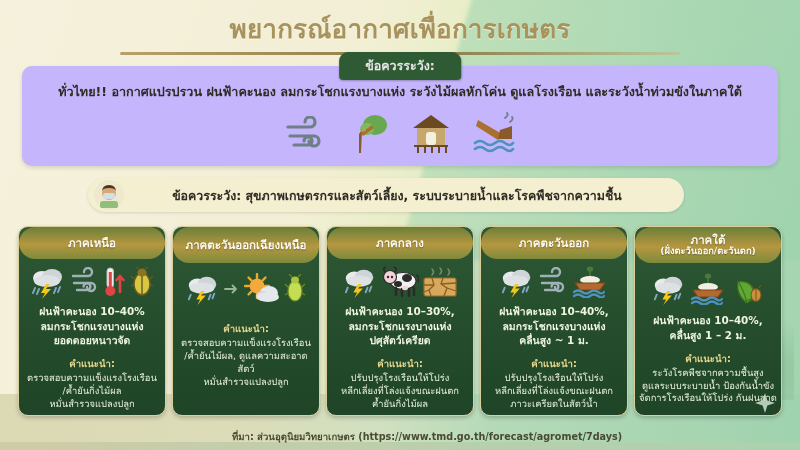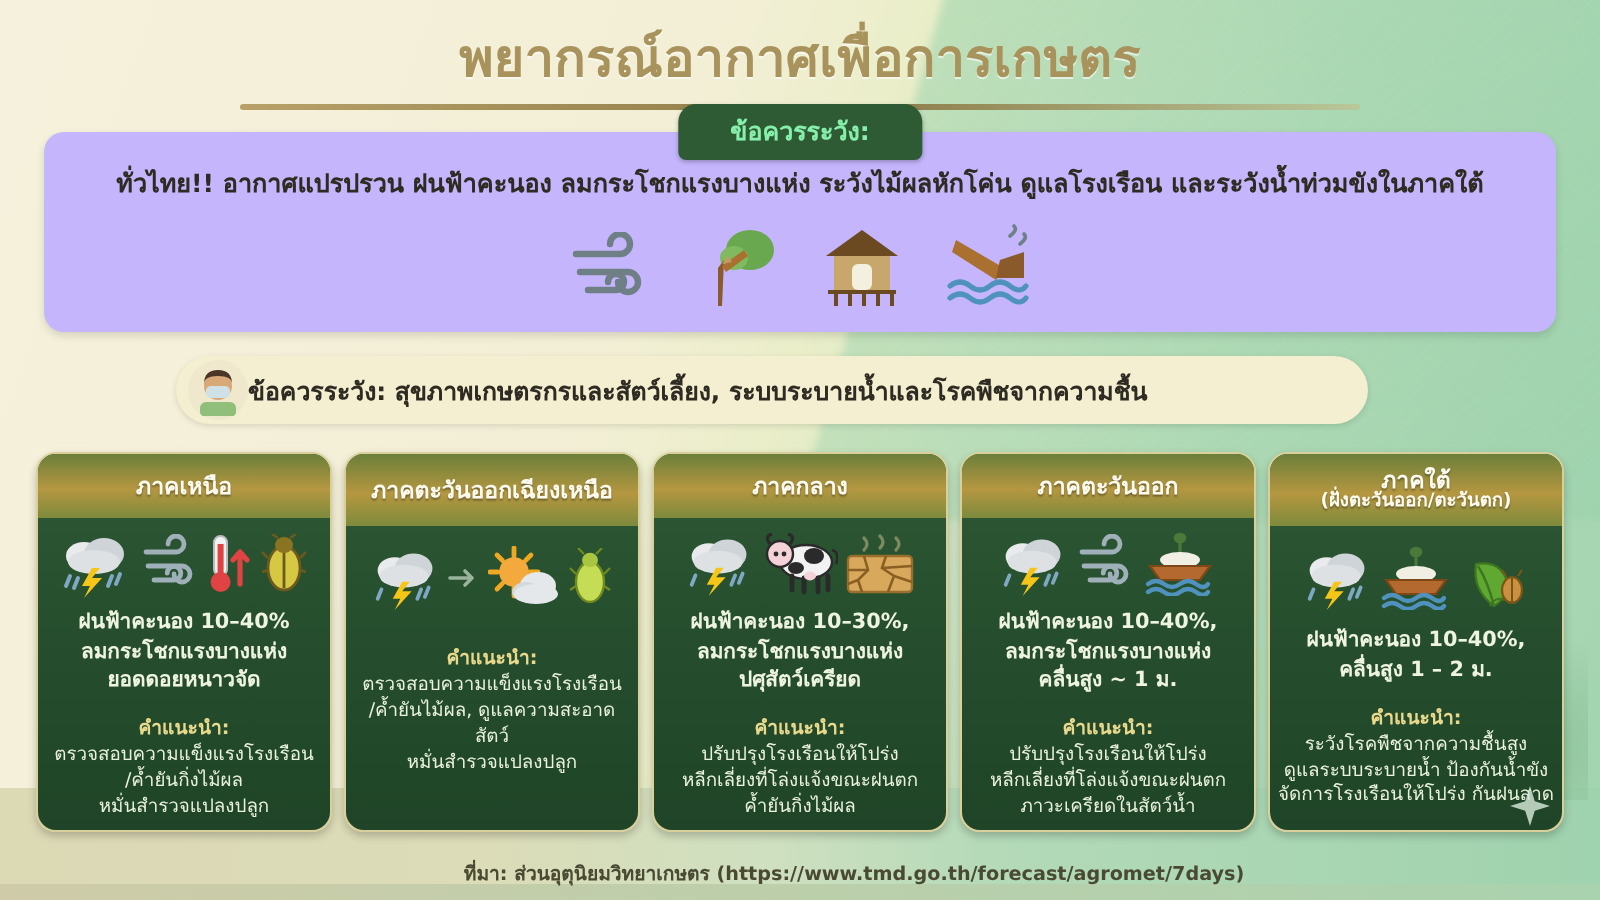--- a/index.html
+++ b/index.html
@@ -75,21 +75,21 @@
     margin: 3px auto 0;
     width: 560px; height: 3px;
     background: linear-gradient(90deg,#b8a169,#8c7a46 55%,#b9c79a);
     border-radius: 2px;
   }
 
   
   .warn-pill {
     position: absolute; top: 52px; left: 50%; transform: translateX(-50%);
     background: #2f5b34;
-    color: #86efac;
+    color: #e5e5e5;
     font-size: 12.5px; font-weight: bold;
     padding: 4px 26px;
     border-radius: 9px 9px 4px 4px;
     z-index: 4;
     box-shadow: 0 1px 2px rgba(0,0,0,.25);
   }
 
   
   .warn-box {
     position: absolute; top: 66px; left: 22px; right: 22px;
@@ -124,21 +124,21 @@
     box-shadow: 0 1px 3px rgba(0,0,0,.12);
   }
   .adv-avatar {
     width: 30px; height: 30px; flex: 0 0 30px;
     border-radius: 50%;
     background: #efe8cc;
     display:flex; align-items:center; justify-content:center;
     overflow:hidden;
   }
   .adv-text {
-    flex: 1; text-align: left;
+    flex: 1; text-align: center;
     font-size: 12.4px; font-weight: bold; color: #2e2b22;
     padding-right: 14px;
     white-space: nowrap;
   }
 
   
   .cards {
     position: absolute; top: 226px; left: 18px;
     width: 764px; height: 190px;
     display: flex; gap: 6px;
@@ -152,20 +152,21 @@
     box-shadow: 0 2px 4px rgba(0,0,0,.22);
     border: 1.5px solid #d9cf9a;
     position: relative;
   }
   .card-head {
     height: 36px;
     background: linear-gradient(180deg,#6b7f3a 0%, #b59740 55%, #7d8a3c 100%);
     display: flex; align-items: center; justify-content: center;
     text-align: center;
     padding: 0 4px;
+    border-radius: 16px;
   }
   .card-title {
     font-size: 11.5px; font-weight: bold;
     color: #fdfaf0;
     line-height: 1.08;
     text-shadow: 0 1px 1px rgba(0,0,0,.35);
   }
   .card-title .sub { font-size: 9.3px; display:block; font-weight:bold; }
 
   .card-icons {

